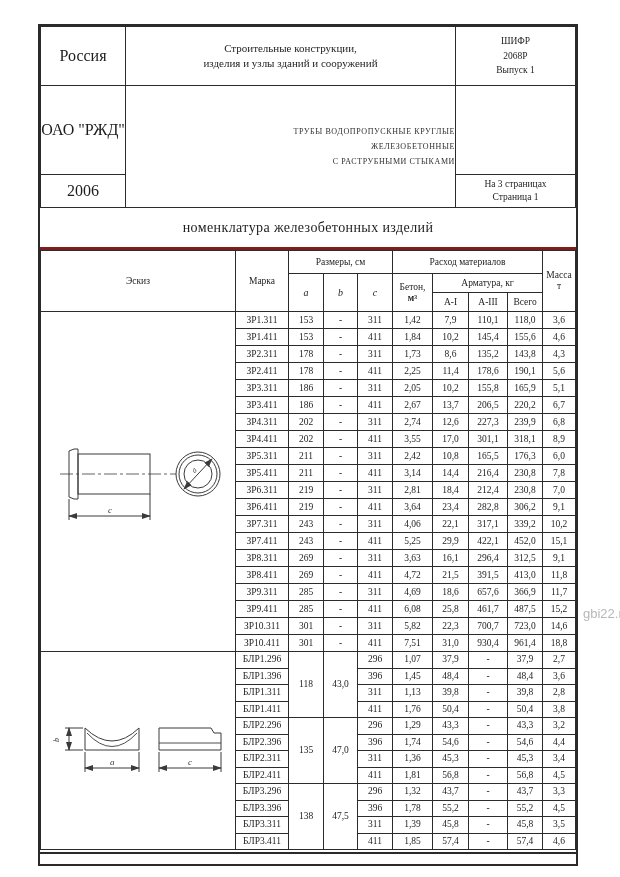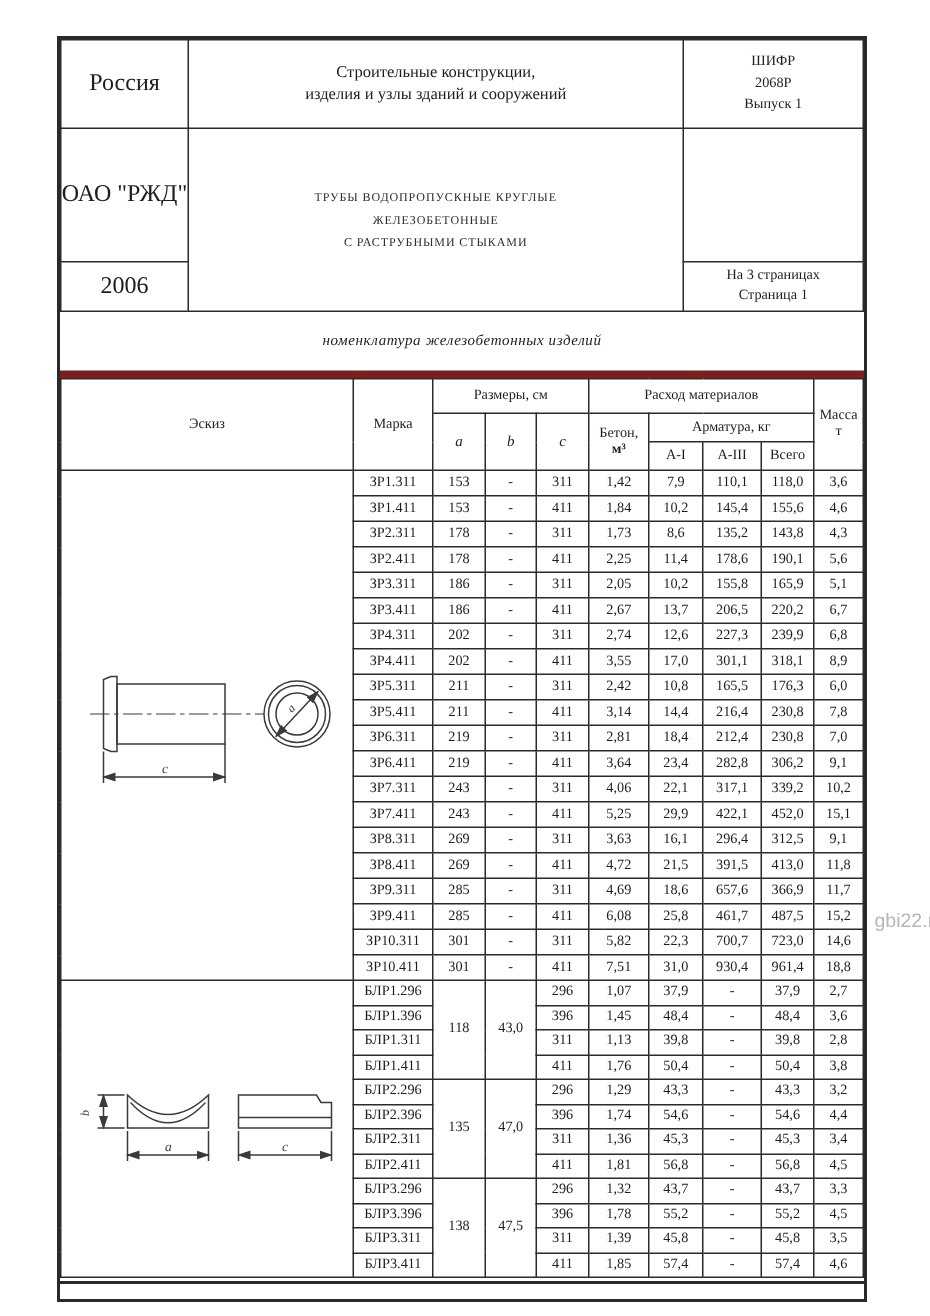--- a/index.html
+++ b/index.html
@@ -15,27 +15,27 @@
   }
   table{border-collapse:collapse;table-layout:fixed;width:100%;}
   td,th{
     border:1px solid #2b2b2b;padding:0;margin:0;text-align:center;vertical-align:middle;
     font-weight:normal;line-height:1.15;overflow:hidden;
   }
   
   .head td{font-size:11px;}
   .head .country,.head .org,.head .year{font-size:16px;}
   .head .series div{font-size:11px;line-height:1.35;text-align:center;}
-  .head .doctitle div{font-size:8px;letter-spacing:.6px;line-height:1.9;color:#2e2e2e;}
+  .head .doctitle div{font-size:8px;letter-spacing:.6px;line-height:1.9;color:#2e2e2e;text-align:right;}
   .head .cipher div{font-size:9.5px;line-height:1.55;}
   .head .pages div{font-size:9.5px;line-height:1.4;}
   
   .band{
-    height:39px;border-bottom:5px solid #7f1d1d;display:flex;align-items:center;justify-content:center;
-    font-size:10px;letter-spacing:.4px;font-style:italic;
+    height:39px;border-bottom:3px solid #7f1d1d;display:flex;align-items:center;justify-content:center;
+    font-size:14px;letter-spacing:.4px;
   }
   
   .main th{font-size:9.5px;}
   .main th.ital{font-style:italic;font-size:10px;}
   .main td{font-size:9.5px;}
   .main .sup{font-size:9.5px;font-weight:bold;}
   tr.r17{height:17px;}
   tr.r16{height:16.5px;}
   td.sketch{background:#fff;}
   

